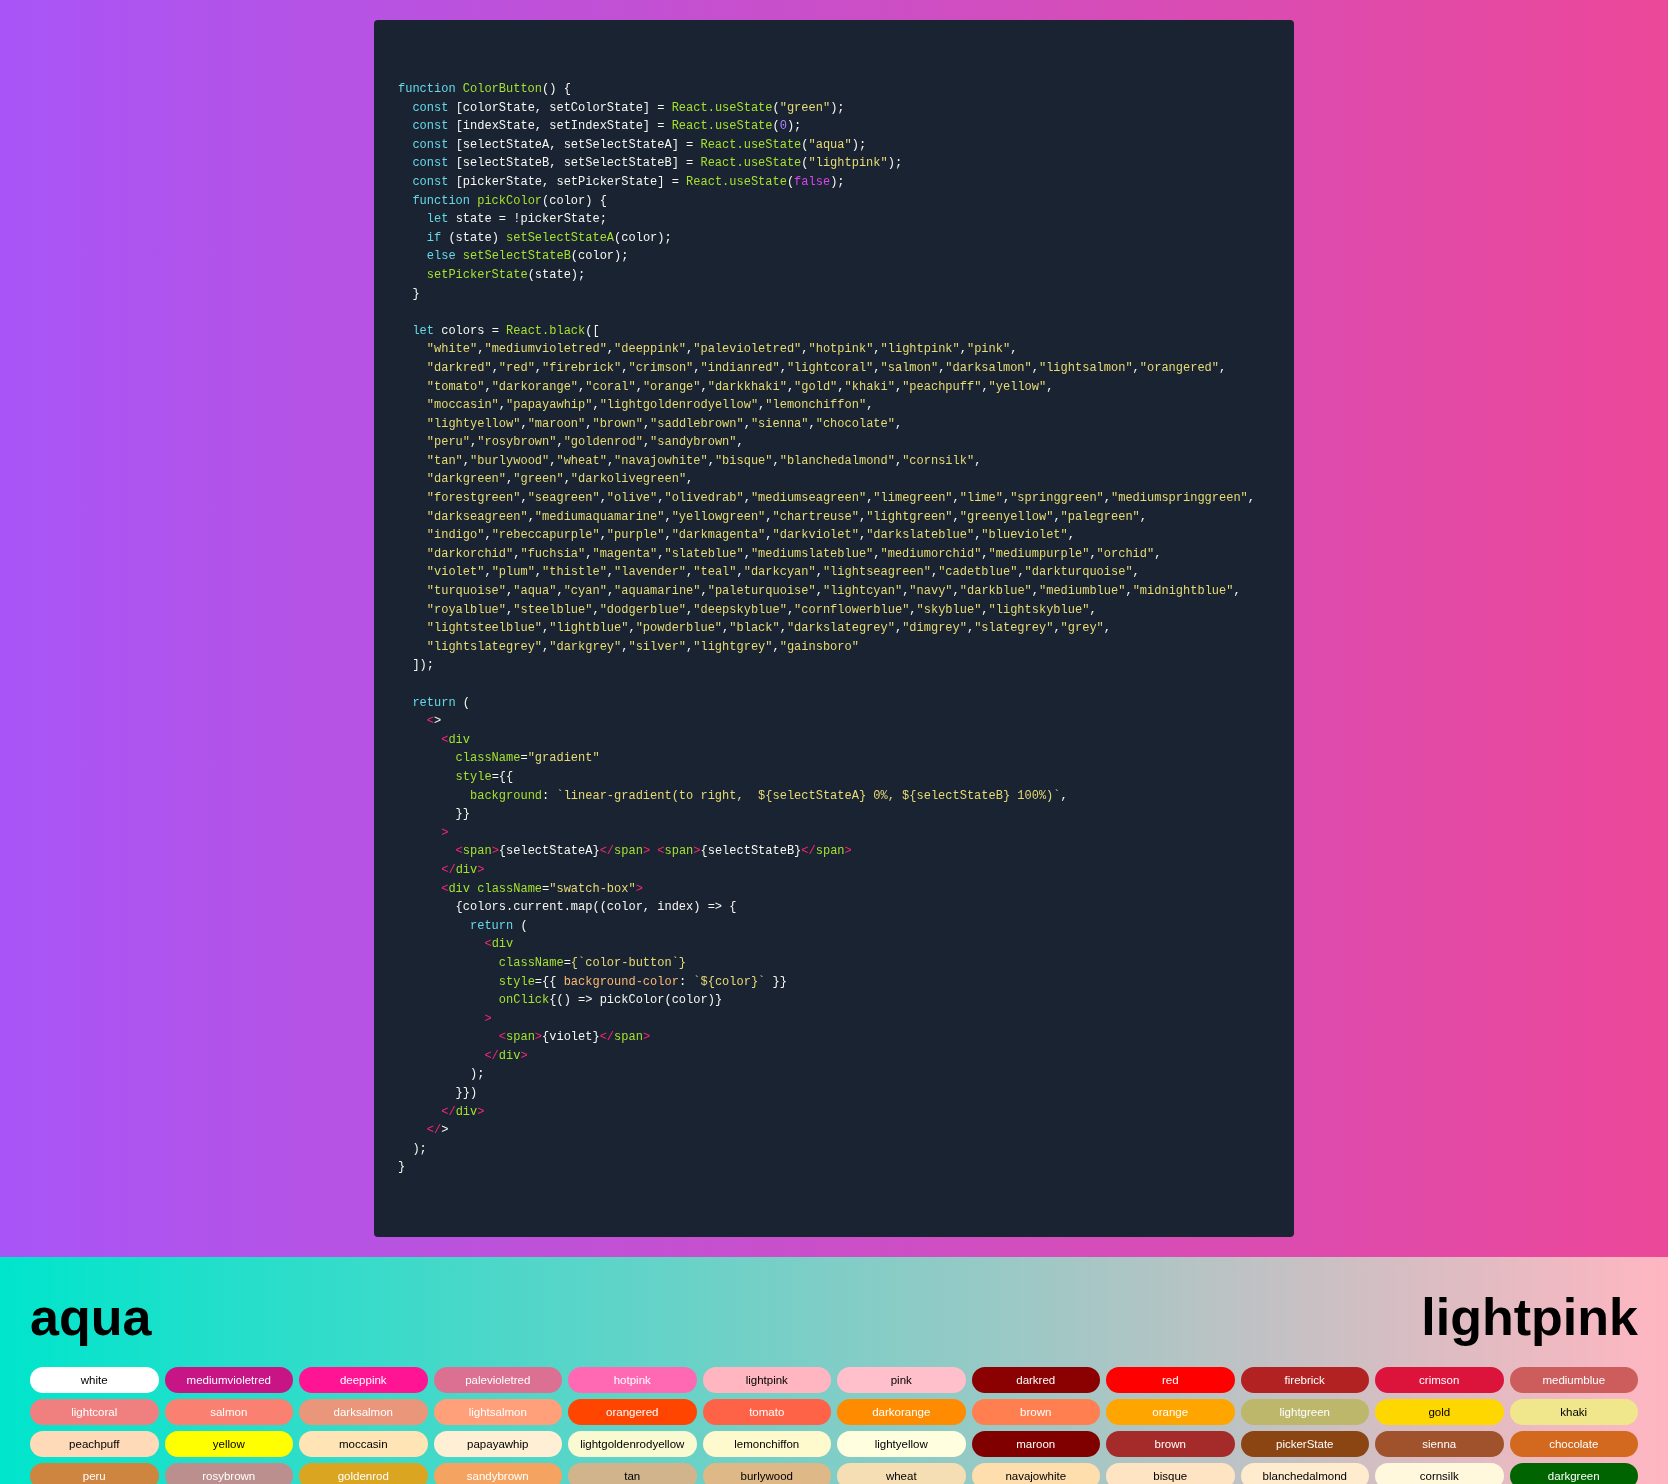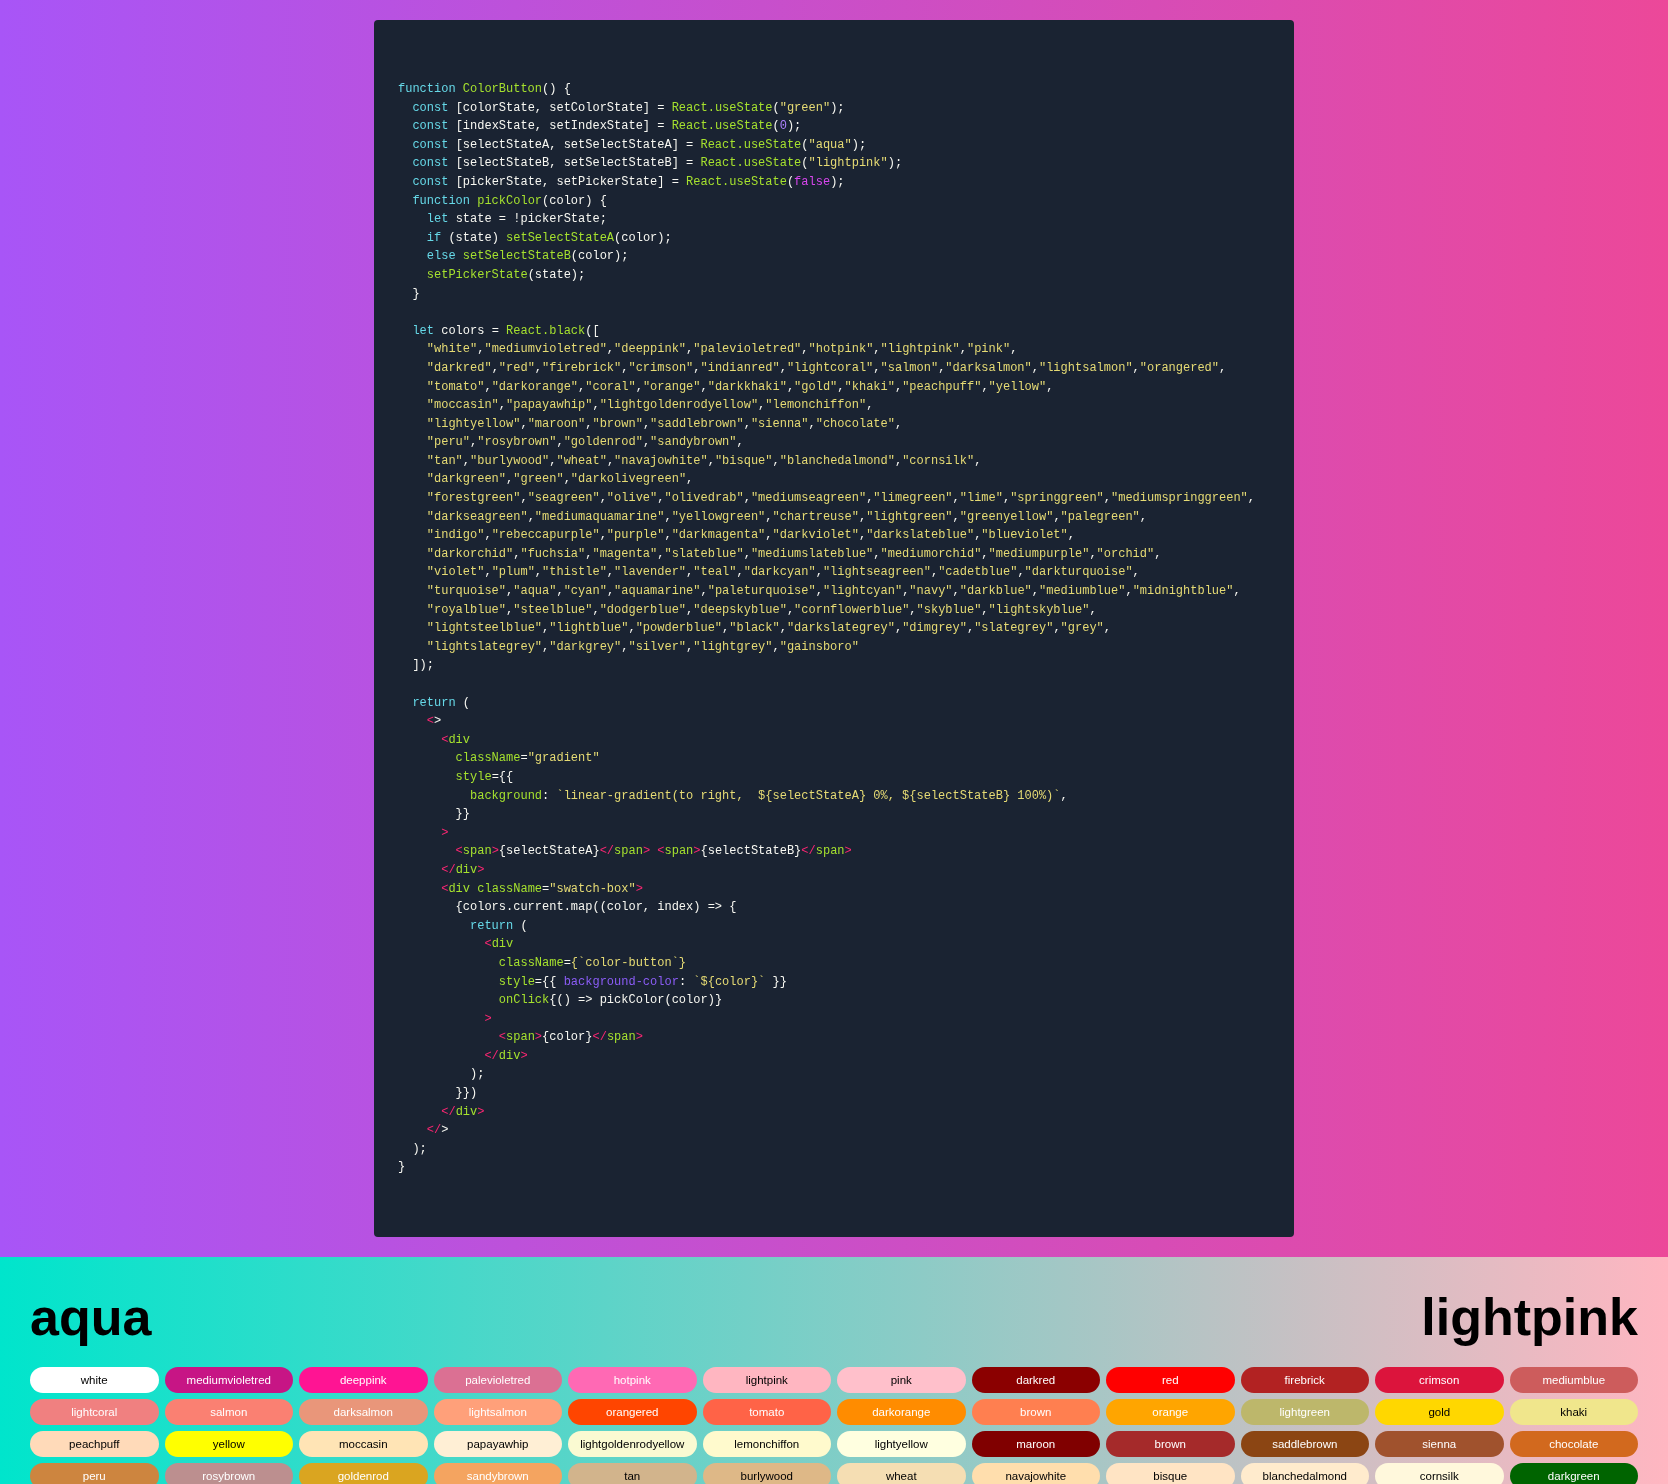--- a/index.html
+++ b/index.html
@@ -138,24 +138,24 @@
           <span style="color:#a6e22e">background</span><span style="color:#f8f8f2">:</span> <span style="color:#e6db74">`linear-gradient(to right,  ${selectStateA} 0%, ${selectStateB} 100%)`</span><span style="color:#f8f8f2">,</span>
         <span style="color:#f8f8f2">}}</span>
       <span style="color:#f92672">&gt;</span>
         <span style="color:#f92672">&lt;</span><span style="color:#a6e22e">span</span><span style="color:#f92672">&gt;</span><span style="color:#f8f8f2">{selectStateA}</span><span style="color:#f92672">&lt;/</span><span style="color:#a6e22e">span</span><span style="color:#f92672">&gt;</span> <span style="color:#f92672">&lt;</span><span style="color:#a6e22e">span</span><span style="color:#f92672">&gt;</span><span style="color:#f8f8f2">{selectStateB}</span><span style="color:#f92672">&lt;/</span><span style="color:#a6e22e">span</span><span style="color:#f92672">&gt;</span>
       <span style="color:#f92672">&lt;/</span><span style="color:#a6e22e">div</span><span style="color:#f92672">&gt;</span>
       <span style="color:#f92672">&lt;</span><span style="color:#a6e22e">div</span> <span style="color:#a6e22e">className</span><span style="color:#f8f8f2">=</span><span style="color:#e6db74">"swatch-box"</span><span style="color:#f92672">&gt;</span>
         <span style="color:#f8f8f2">{colors.current.map((color, index) =&gt; {</span>
           <span style="color:#66d9e8">return</span> <span style="color:#f8f8f2">(</span>
             <span style="color:#f92672">&lt;</span><span style="color:#a6e22e">div</span>
               <span style="color:#a6e22e">className</span><span style="color:#f8f8f2">=</span><span style="color:#e6db74">{`color-button`}</span>
-              <span style="color:#a6e22e">style</span><span style="color:#f8f8f2">={{ </span><span style="color:#8b5cf6">background-color</span><span style="color:#f8f8f2">: </span><span style="color:#e6db74">`${color}`</span> <span style="color:#f8f8f2">}}</span>
+              <span style="color:#a6e22e">style</span><span style="color:#f8f8f2">={{ </span><span style="color:#fdba74">background-color</span><span style="color:#f8f8f2">: </span><span style="color:#e6db74">`${color}`</span> <span style="color:#f8f8f2">}}</span>
               <span style="color:#a6e22e">onClick</span><span style="color:#f8f8f2">{() =&gt; pickColor(color)}</span>
             <span style="color:#f92672">&gt;</span>
-              <span style="color:#f92672">&lt;</span><span style="color:#a6e22e">span</span><span style="color:#f92672">&gt;</span><span style="color:#f8f8f2">{color}</span><span style="color:#f92672">&lt;/</span><span style="color:#a6e22e">span</span><span style="color:#f92672">&gt;</span>
+              <span style="color:#f92672">&lt;</span><span style="color:#a6e22e">span</span><span style="color:#f92672">&gt;</span><span style="color:#f8f8f2">{violet}</span><span style="color:#f92672">&lt;/</span><span style="color:#a6e22e">span</span><span style="color:#f92672">&gt;</span>
             <span style="color:#f92672">&lt;/</span><span style="color:#a6e22e">div</span><span style="color:#f92672">&gt;</span>
           <span style="color:#f8f8f2">);</span>
         <span style="color:#f8f8f2">}})</span>
       <span style="color:#f92672">&lt;/</span><span style="color:#a6e22e">div</span><span style="color:#f92672">&gt;</span>
     <span style="color:#f92672">&lt;/</span><span style="color:#f8f8f2">&gt;</span>
   <span style="color:#f8f8f2">);</span>
 <span style="color:#f8f8f2">}</span></pre>
   </div>
 </div>
 
@@ -192,21 +192,21 @@
       <button class="color-button dark-text" style="background-color: rgb(240, 230, 140);">khaki</button>
       <button class="color-button dark-text" style="background-color: rgb(255, 218, 185);">peachpuff</button>
       <button class="color-button dark-text" style="background-color: rgb(255, 255, 0);">yellow</button>
       <button class="color-button dark-text" style="background-color: rgb(255, 228, 181);">moccasin</button>
       <button class="color-button dark-text" style="background-color: rgb(255, 239, 213);">papayawhip</button>
       <button class="color-button dark-text" style="background-color: rgb(250, 250, 210);">lightgoldenrodyellow</button>
       <button class="color-button dark-text" style="background-color: rgb(255, 250, 205);">lemonchiffon</button>
       <button class="color-button dark-text" style="background-color: rgb(255, 255, 224);">lightyellow</button>
       <button class="color-button" style="background-color: rgb(128, 0, 0);">maroon</button>
       <button class="color-button" style="background-color: rgb(165, 42, 42);">brown</button>
-      <button class="color-button" style="background-color: rgb(139, 69, 19);">saddlebrown</button>
+      <button class="color-button" style="background-color: rgb(139, 69, 19);">pickerState</button>
       <button class="color-button" style="background-color: rgb(160, 82, 45);">sienna</button>
       <button class="color-button" style="background-color: rgb(210, 105, 30);">chocolate</button>
       <button class="color-button" style="background-color: rgb(205, 133, 63);">peru</button>
       <button class="color-button" style="background-color: rgb(188, 143, 143);">rosybrown</button>
       <button class="color-button" style="background-color: rgb(218, 165, 32);">goldenrod</button>
       <button class="color-button" style="background-color: rgb(244, 164, 96);">sandybrown</button>
       <button class="color-button dark-text" style="background-color: rgb(210, 180, 140);">tan</button>
       <button class="color-button dark-text" style="background-color: rgb(222, 184, 135);">burlywood</button>
       <button class="color-button dark-text" style="background-color: rgb(245, 222, 179);">wheat</button>
       <button class="color-button dark-text" style="background-color: rgb(255, 222, 173);">navajowhite</button>

